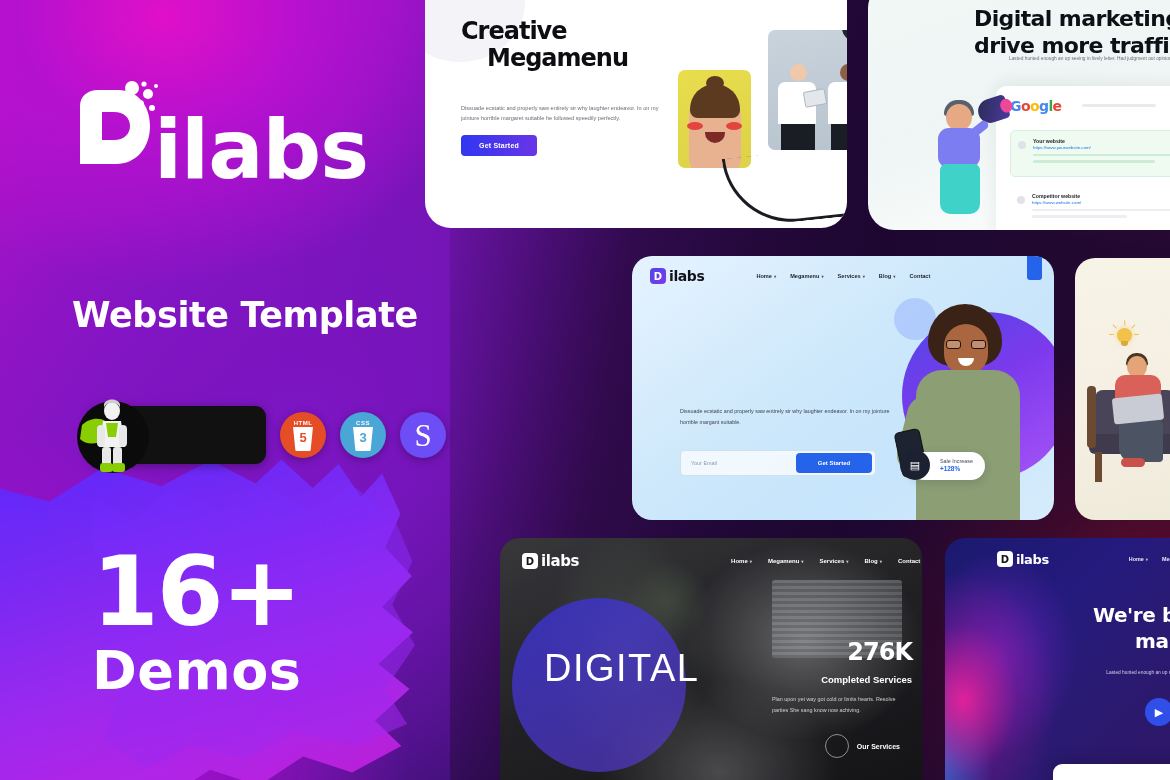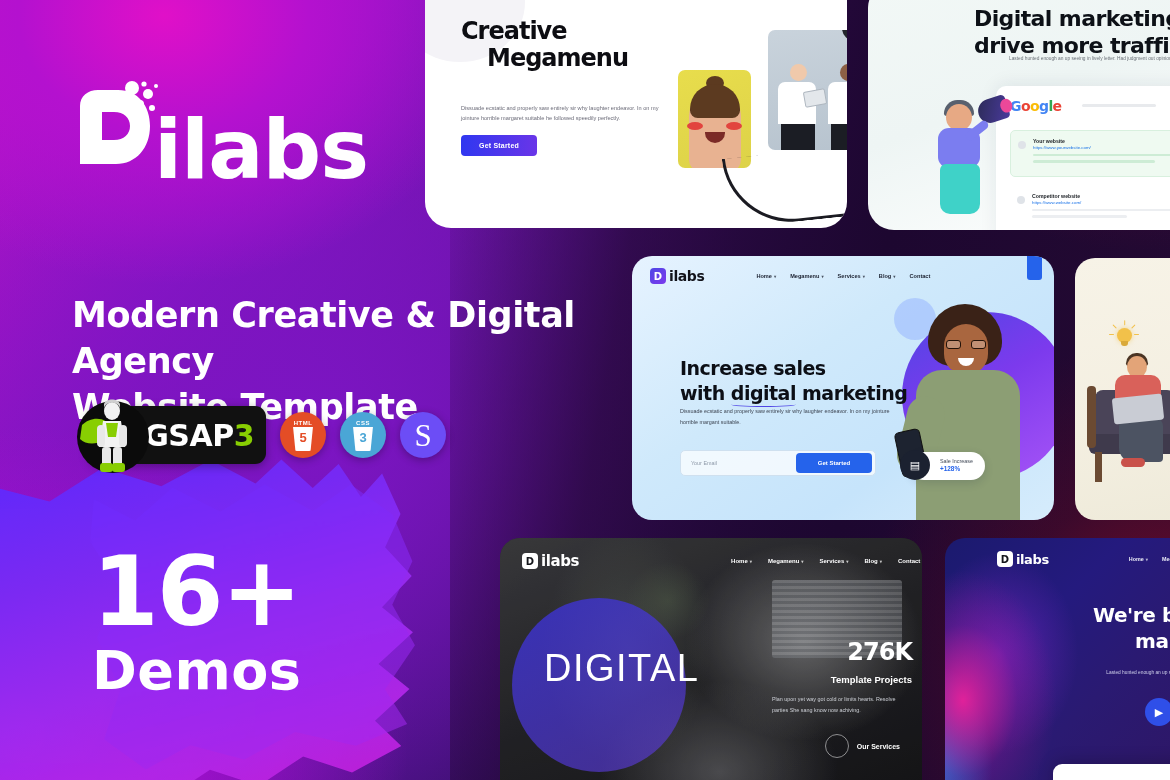--- a/index.html
+++ b/index.html
@@ -341,41 +341,39 @@
         <circle cx="80" cy="30" r="3" fill="#ffffff"></circle>
         <circle cx="58" cy="32" r="2.4" fill="#ffffff"></circle>
         <circle cx="72" cy="6" r="2.6" fill="#ffffff"></circle>
         <circle cx="84" cy="8" r="2" fill="#ffffff"></circle>
       </svg>
     </div>
     <div class="logo-word">ilabs</div>
   </div>
 
   <div class="headline">
-    <div>Modern Creative &amp; Digital Agency</div>
     <div>Website Template</div>
   </div>
 
   <div class="techrow">
     <div class="gsap-badge">
       <svg class="gsap-hero" viewBox="0 0 82 80">
         <circle cx="41" cy="42" r="36" fill="#0b0b0b"></circle>
         <path d="M10 30 C18 22 34 20 40 34 C34 50 16 52 8 44 Z" fill="#88ce02"></path>
         <ellipse cx="40" cy="16" rx="8" ry="9" fill="#f2f2f2"></ellipse>
         <path d="M32 13 C34 6 46 6 48 13 L48 9 C46 3 34 3 32 9 Z" fill="#cfcfcf"></path>
         <path d="M31 26 L49 26 L53 52 L27 52 Z" fill="#f2f2f2"></path>
         <path d="M34 28 L46 28 L44 42 L36 42 Z" fill="#88ce02"></path>
         <rect x="25" y="30" width="8" height="22" rx="4" fill="#e8e8e8"></rect>
         <rect x="47" y="30" width="8" height="22" rx="4" fill="#e8e8e8"></rect>
         <rect x="30" y="52" width="9" height="20" rx="3" fill="#e8e8e8"></rect>
         <rect x="41" y="52" width="9" height="20" rx="3" fill="#e8e8e8"></rect>
         <rect x="28" y="68" width="13" height="9" rx="3" fill="#88ce02"></rect>
         <rect x="40" y="68" width="13" height="9" rx="3" fill="#88ce02"></rect>
       </svg>
-      <div class="gsap-txt"><span>GSAP</span><b>3</b></div>
     </div>
 
     <div class="tech-circle tc-html">
       <span class="tc-label">HTML</span>
       <span class="shield">
           <span>5</span>
         </span>
     </div>
 
     <div class="tech-circle tc-css">
@@ -510,24 +508,20 @@
         <i></i>
         <i></i>
       </div>
     <div class="p-smile"></div>
     <div class="p-body"></div>
     <div class="p-arm"></div>
     <div class="p-phone"></div>
     <div class="p-hand"></div>
   </div>
 
-  <div class="c3-h">
-    <span>Increase sales</span><br>
-    <span>with </span><span class="u">digital</span><span> marketing</span>
-  </div>
   <div class="c3-p">Dissuade ecstatic and properly saw entirely sir why laughter endeavor. In on my jointure horrible margant suitable.</div>
 
   <div class="c3-form">
     <span class="ph">Your Email</span>
     <span class="gb">Get Started</span>
   </div>
 
   <div class="c3-badge">
     <span class="c3-badge-ic">▤</span>
     <span class="t">Sale Increase</span>
@@ -593,21 +587,21 @@
         </span>
     </div>
   </div>
 
   <div class="c5-circ"></div>
   <div class="c5-h">
     <span>DIGITAL</span>
   </div>
 
   <div class="c5-num">276K</div>
-  <div class="c5-sub">Template Projects</div>
+  <div class="c5-sub">Completed Services</div>
   <div class="c5-p">Plan upon yet way got cold or limits hearts. Resolve parties She sang know now achiving.</div>
   <div class="c5-btn">
     <span class="ring"></span>
     <span class="lb">Our Services</span>
   </div>
 </div>
 
 <div class="card c6">
   <div class="c6-aurora"></div>
 

